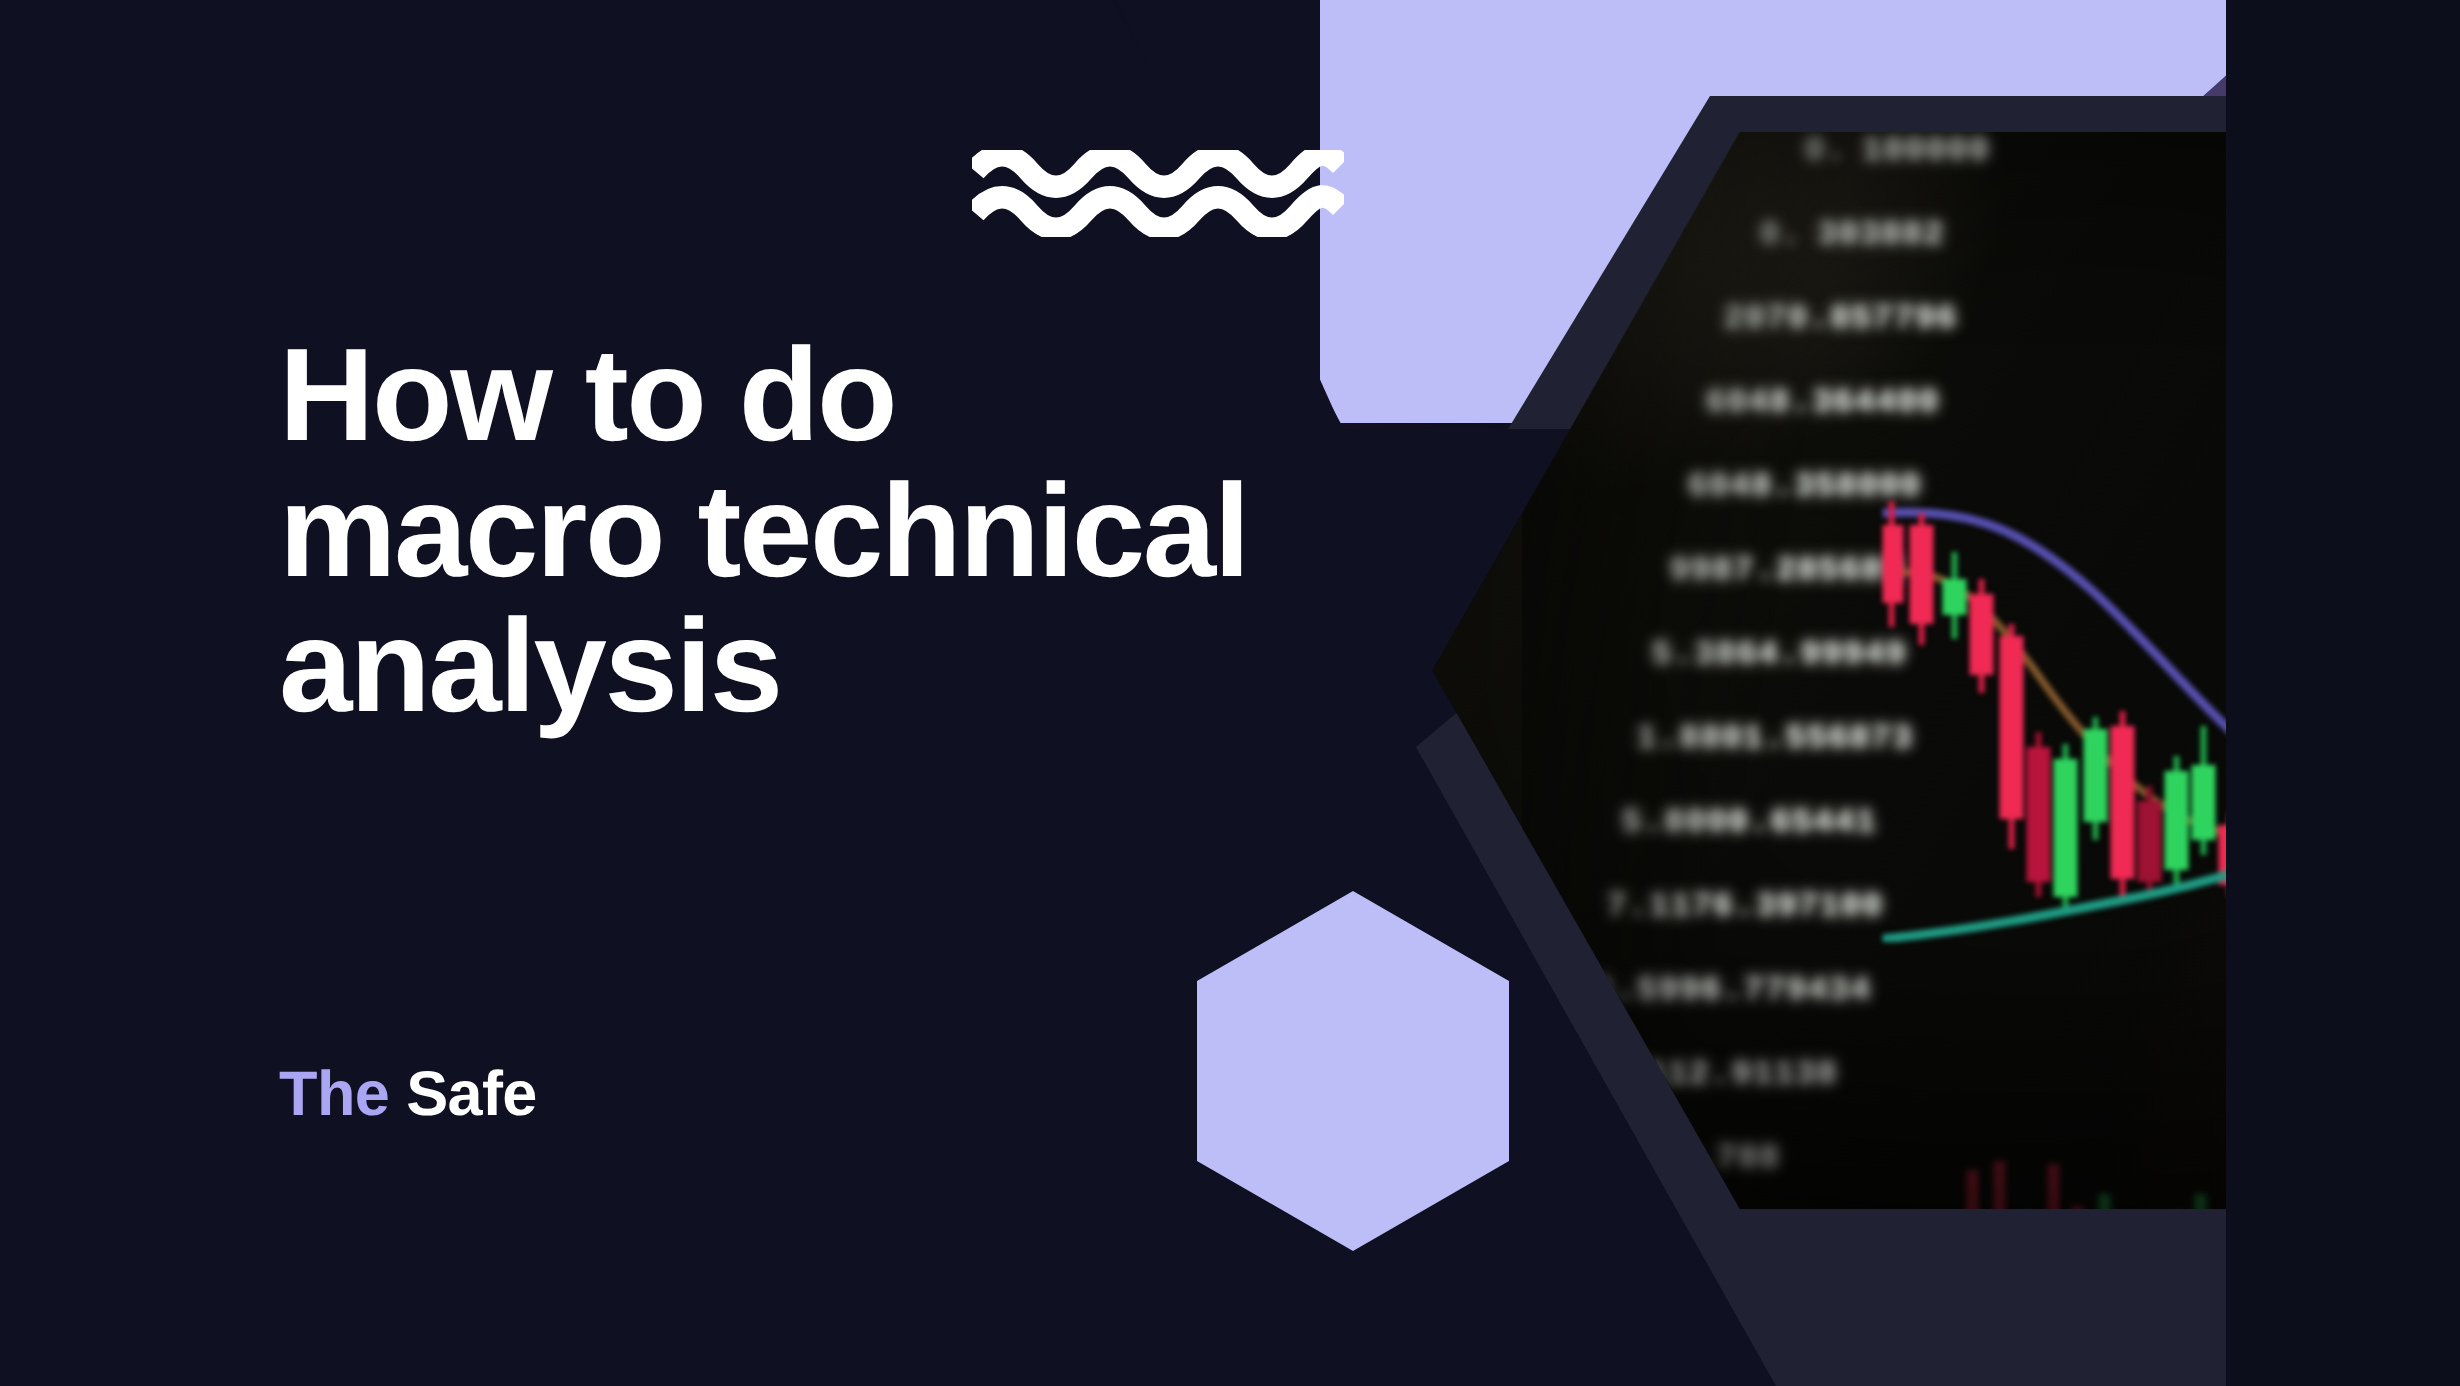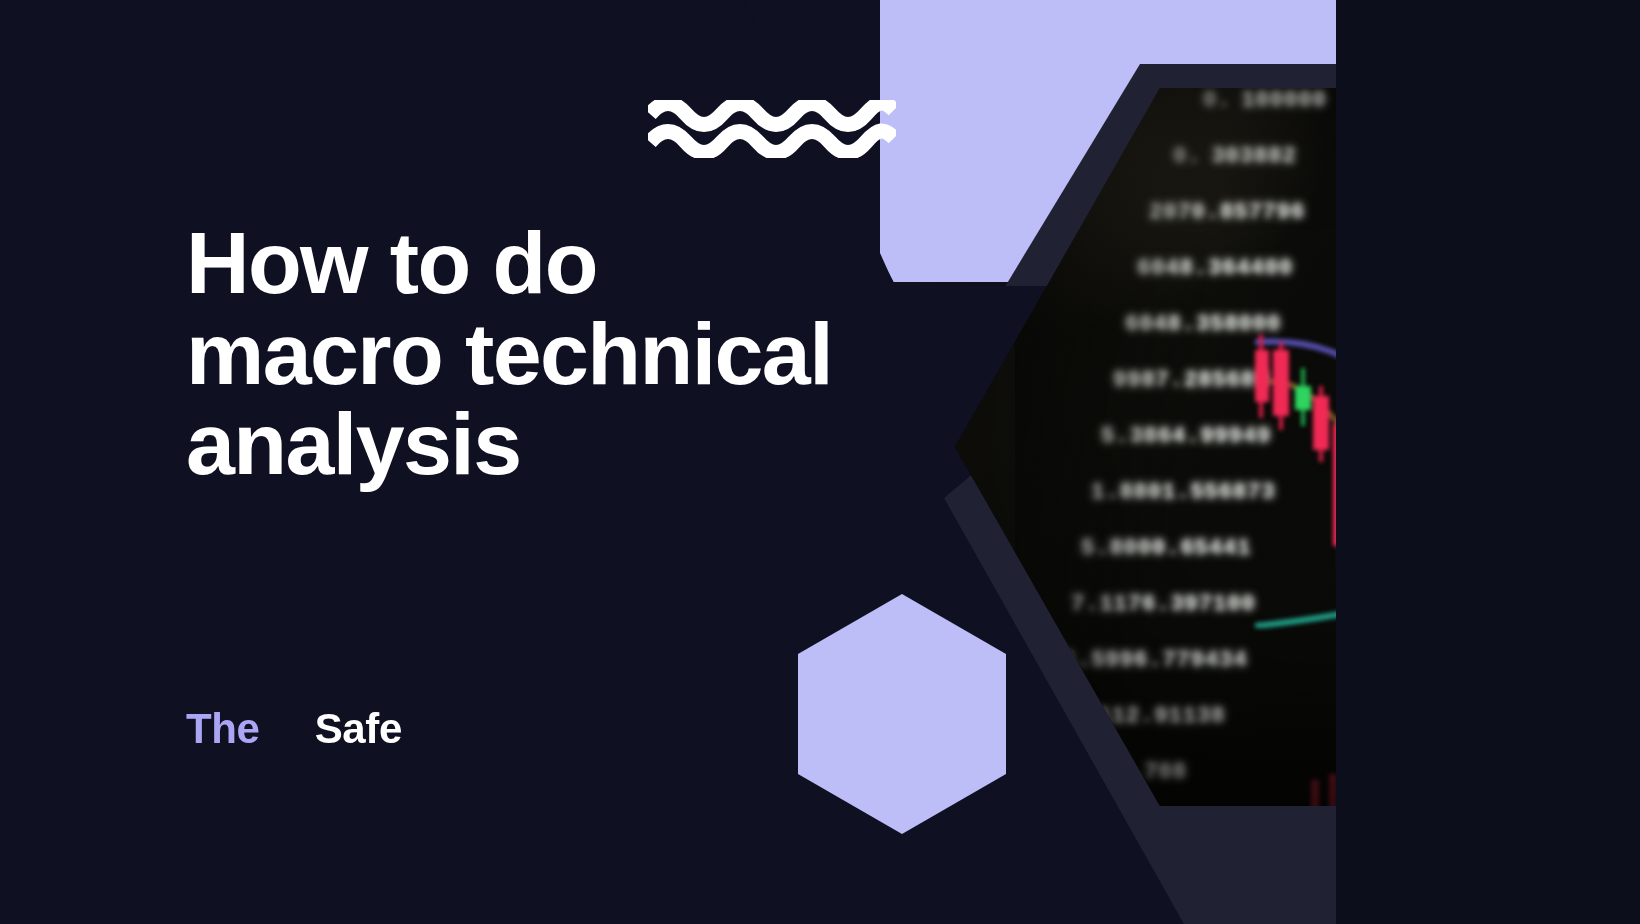--- a/index.html
+++ b/index.html
@@ -1,21 +1,21 @@
 <!DOCTYPE html>
 <html><head>
 <meta charset="utf-8">
 <style>
   * { margin:0; padding:0; box-sizing:border-box; }
   html,body { width:1640px; height:924px; overflow:hidden; background:#0d0e1c; }
   body { font-family:"Liberation Sans", sans-serif; }
 
   .banner{
     position:relative;
-    width:1336px; height:924px;
+    width:1484px; height:924px;
     overflow:hidden;
     background:#6d28d9;
   }
 
   
   .bg-base{
     position:absolute; inset:0;
     background:
       radial-gradient(640px 520px at 610px 330px, rgba(84,46,96,0.42) 0%, rgba(50,30,62,0.18) 45%, rgba(14,15,30,0) 72%),
       radial-gradient(900px 700px at 120px 880px, rgba(62,55,120,0.40) 0%, rgba(40,36,86,0.20) 48%, rgba(14,15,30,0) 78%),
@@ -114,21 +114,21 @@
   }
   .brand{
     position:absolute;
     left:186px; top:702px;
     font-size:42px;
     line-height:1.28;
     font-weight:700;
     letter-spacing:-0.4px;
   }
   .brand .p{ color:#aaa6f3; }
-  .brand .w{ color:#ffffff;margin-left:44px; }
+  .brand .w{ color:#ffffff; }
 </style>
 </head>
 <body>
 
 <div class="banner">
 
   <div class="bg-base"></div>
 
   <div class="shapes">
     <svg viewBox="0 0 1640 924" xmlns="http://www.w3.org/2000/svg">

